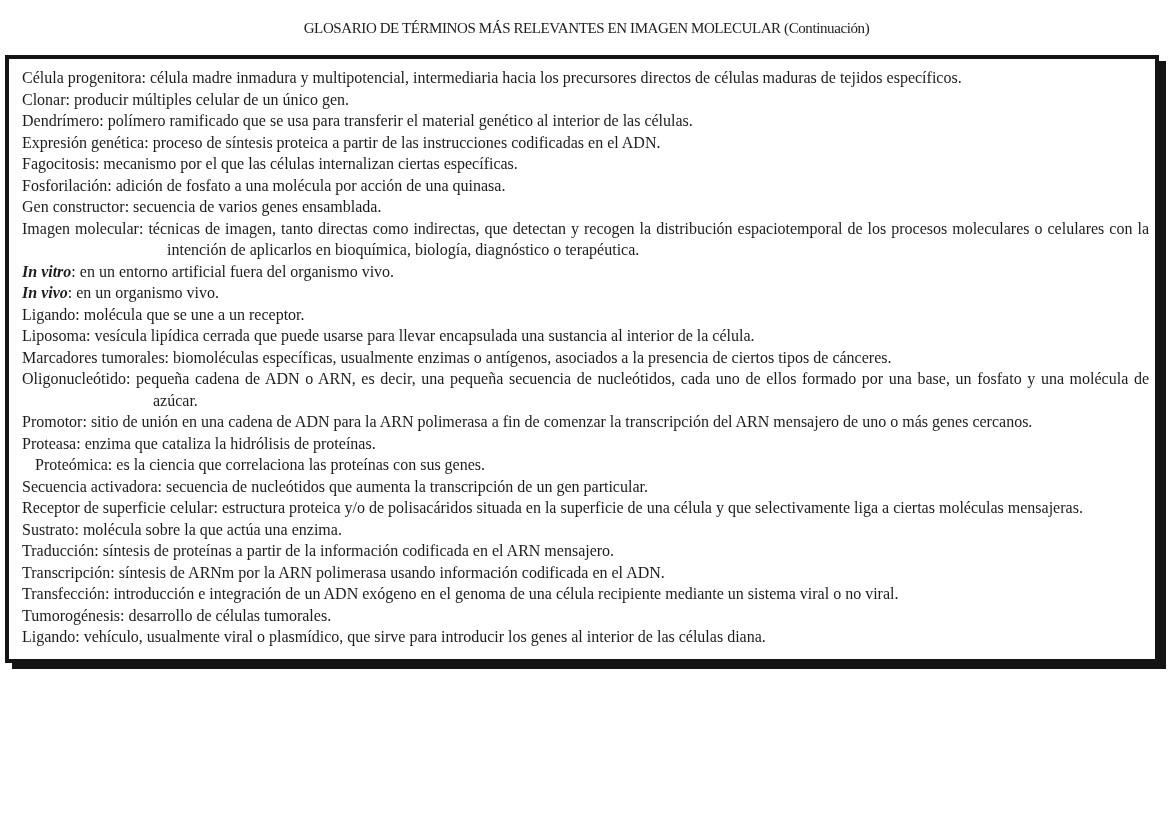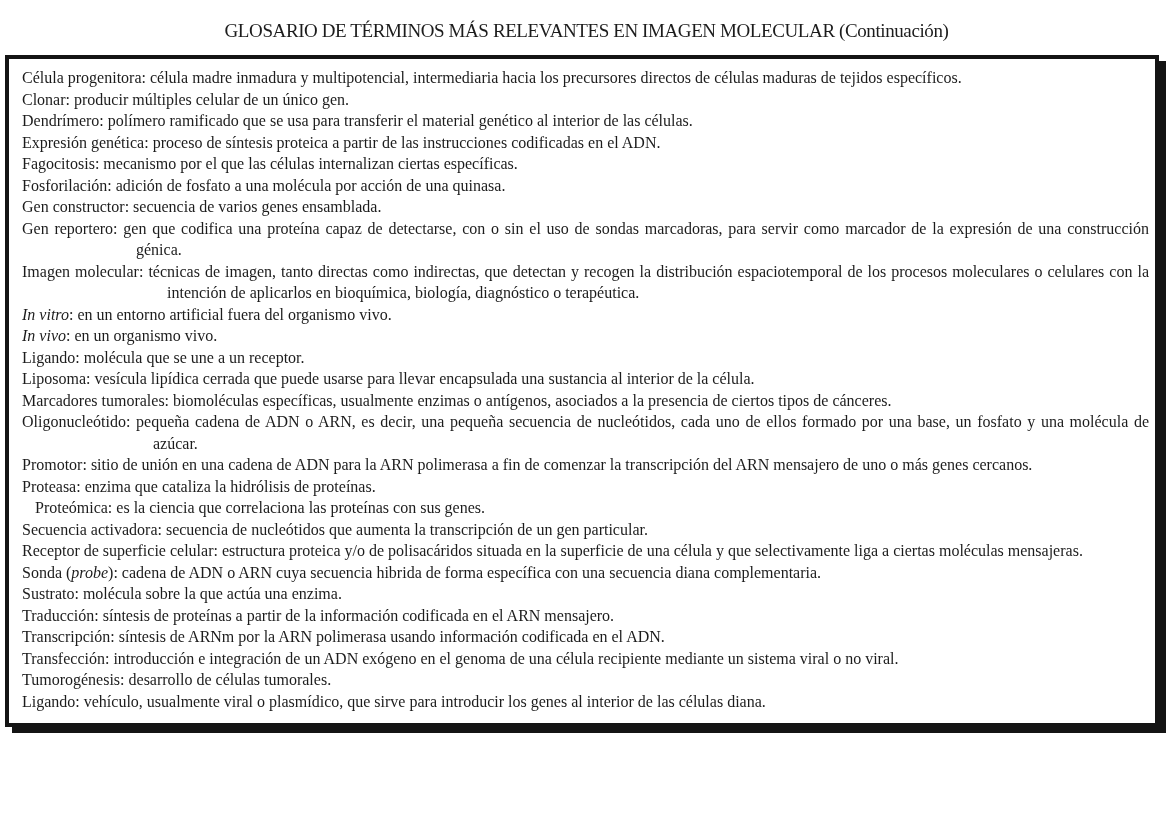--- a/index.html
+++ b/index.html
@@ -13,71 +13,69 @@
     background:var(--bg);
     color:var(--ink);
     font-family:"Liberation Serif","DejaVu Serif",serif;
     position:relative;
     overflow:hidden;
   }
   .page-title{
     position:absolute;
     top:20px;left:0;right:0;
     text-align:center;
-    font-size:19px;
+    font-size:15px;
     letter-spacing:-0.4px;
     white-space:nowrap;
   }
   .glossary-box{
     position:absolute;
     left:5px;top:55px;
     width:1154px;
     box-sizing:border-box;
     border:4px solid var(--border);
     box-shadow:7px 6px 0 var(--border);
     background:var(--bg);
     padding:8px 6px 11px 13px;
   }
   .entries{
     font-size:16px;
     line-height:21.5px;
   }
   .entry{
     text-align:justify;
   }
-  .entry i{font-style:italic;}
+  .entry i{font-style:italic;font-weight:bold;}
 </style>
 </head>
 <body>
 
 <div class="page-title">GLOSARIO DE TÉRMINOS MÁS RELEVANTES EN IMAGEN MOLECULAR (Continuación)</div>
 
 <div class="glossary-box">
   <div class="entries">
       <div class="entry" style="padding-left: 149px; text-indent: -149px;"><span><span>Célula progenitora:</span></span><span> célula madre inmadura y multipotencial, intermediaria hacia los precursores directos de células maduras de tejidos específicos.</span></div>
       <div class="entry" style="padding-left: 61px; text-indent: -61px;"><span><span>Clonar:</span></span><span> producir múltiples celular de un único gen.</span></div>
       <div class="entry" style="padding-left: 100px; text-indent: -100px;"><span><span>Dendrímero:</span></span><span> polímero ramificado que se usa para transferir el material genético al interior de las células.</span></div>
       <div class="entry" style="padding-left: 152px; text-indent: -152px;"><span><span>Expresión genética:</span></span><span> proceso de síntesis proteica a partir de las instrucciones codificadas en el ADN.</span></div>
       <div class="entry" style="padding-left: 95px; text-indent: -95px;"><span><span>Fagocitosis:</span></span><span> mecanismo por el que las células internalizan ciertas específicas.</span></div>
       <div class="entry" style="padding-left: 109px; text-indent: -109px;"><span><span>Fosforilación:</span></span><span> adición de fosfato a una molécula por acción de una quinasa.</span></div>
       <div class="entry" style="padding-left: 130px; text-indent: -130px;"><span><span>Gen constructor:</span></span><span> secuencia de varios genes ensamblada.</span></div>
-      <div class="entry" style="padding-left: 114px; text-indent: -114px;"><span><span>Gen reportero:</span></span><span> gen que codifica una proteína capaz de detectarse, con o sin el uso de sondas marcadoras, para servir como marcador de la expresión de una construcción génica.</span></div>
       <div class="entry" style="padding-left: 145px; text-indent: -145px;"><span><span>Imagen molecular:</span></span><span> técnicas de imagen, tanto directas como indirectas, que detectan y recogen la distribución espaciotemporal de los procesos moleculares o celulares con la intención de aplicarlos en bioquímica, biología, diagnóstico o terapéutica.</span></div>
       <div class="entry" style="padding-left: 66px; text-indent: -66px;"><span><i>In vitro</i><span>:</span></span><span> en un entorno artificial fuera del organismo vivo.</span></div>
       <div class="entry" style="padding-left: 64px; text-indent: -64px;"><span><i>In vivo</i><span>:</span></span><span> en un organismo vivo.</span></div>
       <div class="entry" style="padding-left: 72px; text-indent: -72px;"><span><span>Ligando:</span></span><span> molécula que se une a un receptor.</span></div>
       <div class="entry" style="padding-left: 85px; text-indent: -85px;"><span><span>Liposoma:</span></span><span> vesícula lipídica cerrada que puede usarse para llevar encapsulada una sustancia al interior de la célula.</span></div>
       <div class="entry" style="padding-left: 176px; text-indent: -176px;"><span><span>Marcadores tumorales:</span></span><span> biomoléculas específicas, usualmente enzimas o antígenos, asociados a la presencia de ciertos tipos de cánceres.</span></div>
       <div class="entry" style="padding-left: 131px; text-indent: -131px;"><span><span>Oligonucleótido:</span></span><span> pequeña cadena de ADN o ARN, es decir, una pequeña secuencia de nucleótidos, cada uno de ellos formado por una base, un fosfato y una molécula de azúcar.</span></div>
       <div class="entry" style="padding-left: 81px; text-indent: -81px;"><span><span>Promotor:</span></span><span> sitio de unión en una cadena de ADN para la ARN polimerasa a fin de comenzar la transcripción del ARN mensajero de uno o más genes cercanos.</span></div>
       <div class="entry" style="padding-left: 73px; text-indent: -73px;"><span><span>Proteasa:</span></span><span> enzima que cataliza la hidrólisis de proteínas.</span></div>
       <div class="entry" style="padding-left: 95px; text-indent: -95px; margin-left: 13px;"><span><span>Proteómica:</span></span><span> es la ciencia que correlaciona las proteínas con sus genes.</span></div>
       <div class="entry" style="padding-left: 168px; text-indent: -168px;"><span><span>Secuencia activadora:</span></span><span> secuencia de nucleótidos que aumenta la transcripción de un gen particular.</span></div>
       <div class="entry" style="padding-left: 233px; text-indent: -233px;"><span><span>Receptor de superficie celular:</span></span><span> estructura proteica y/o de polisacáridos situada en la superficie de una célula y que selectivamente liga a ciertas moléculas mensajeras.</span></div>
-      <div class="entry" style="padding-left: 116px; text-indent: -116px;"><span><span>Sonda (</span><i>probe</i><span>):</span></span><span> cadena de ADN o ARN cuya secuencia hibrida de forma específica con una secuencia diana complementaria.</span></div>
       <div class="entry" style="padding-left: 71px; text-indent: -71px;"><span><span>Sustrato:</span></span><span> molécula sobre la que actúa una enzima.</span></div>
       <div class="entry" style="padding-left: 94px; text-indent: -94px;"><span><span>Traducción:</span></span><span> síntesis de proteínas a partir de la información codificada en el ARN mensajero.</span></div>
       <div class="entry" style="padding-left: 113px; text-indent: -113px;"><span><span>Transcripción:</span></span><span> síntesis de ARNm por la ARN polimerasa usando información codificada en el ADN.</span></div>
       <div class="entry" style="padding-left: 107px; text-indent: -107px;"><span><span>Transfección:</span></span><span> introducción e integración de un ADN exógeno en el genoma de una célula recipiente mediante un sistema viral o no viral.</span></div>
       <div class="entry" style="padding-left: 124px; text-indent: -124px;"><span><span>Tumorogénesis:</span></span><span> desarrollo de células tumorales.</span></div>
       <div class="entry" style="padding-left: 59px; text-indent: -59px;"><span><span>Ligando:</span></span><span> vehículo, usualmente viral o plasmídico, que sirve para introducir los genes al interior de las células diana.</span></div>
     </div>
 </div>
 
 </body></html>

